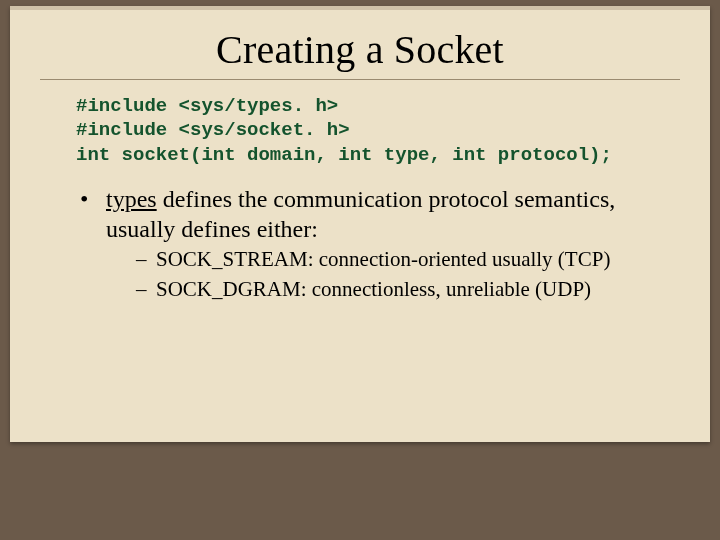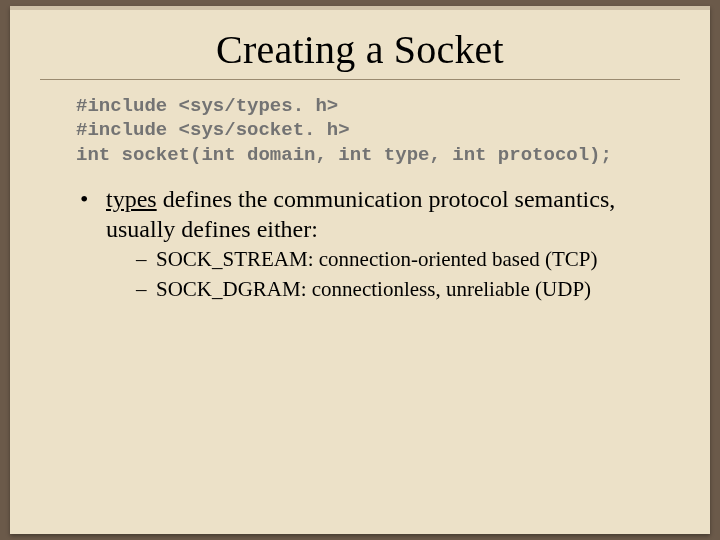--- a/index.html
+++ b/index.html
@@ -11,21 +11,21 @@
   }
   body {
     background: #6b5a4a;
     font-family: "Times New Roman", Times, serif;
   }
   .paper {
     position: absolute;
     left: 10px;
     top: 6px;
     width: 700px;
-    height: 528px;
+    height: 436px;
     background: #ece1c8;
     box-shadow: 0 2px 4px rgba(0,0,0,0.35);
     box-sizing: border-box;
     padding: 12px 30px 20px 30px;
   }
   .paper::before {
     content: "";
     position: absolute;
     left: 0; right: 0; top: 0;
     height: 4px;
@@ -42,21 +42,21 @@
   }
   .hr {
     border: none;
     border-top: 1px solid #9a8a70;
     margin: 4px 0 14px 0;
   }
   .code {
     font-family: "Courier New", Courier, monospace;
     font-weight: bold;
     font-size: 19px;
-    color: #737373;
+    color: #14532d;
     white-space: pre;
     line-height: 1.28;
     margin-left: 36px;
     margin-bottom: 18px;
   }
   ul.bul {
     list-style: none;
     margin: 0 0 0 40px;
     padding: 0;
   }
@@ -107,19 +107,19 @@
   <hr class="hr">
 
   <div class="code"><span>#include &lt;sys/types. h&gt;</span>
 <span>#include &lt;sys/socket. h&gt;</span>
 <span>int socket(int domain, int type, int protocol);</span></div>
 
   <ul class="bul">
     <li>
       <span class="u">types</span><span> defines the communication protocol semantics, usually defines either:</span>
       <ul class="sub">
-        <li>SOCK_STREAM:  connection-oriented based (TCP)</li>
+        <li>SOCK_STREAM:  connection-oriented usually (TCP)</li>
         <li>SOCK_DGRAM:    connectionless, unreliable (UDP)</li>
       </ul>
     </li>
   </ul>
 
 </div>
 
 </body></html>

